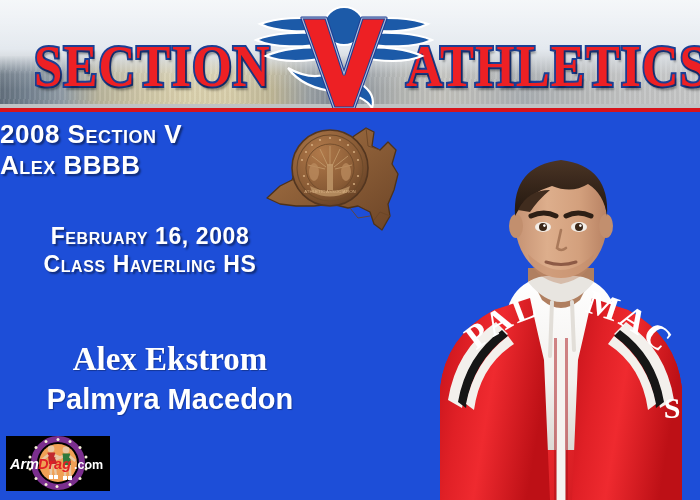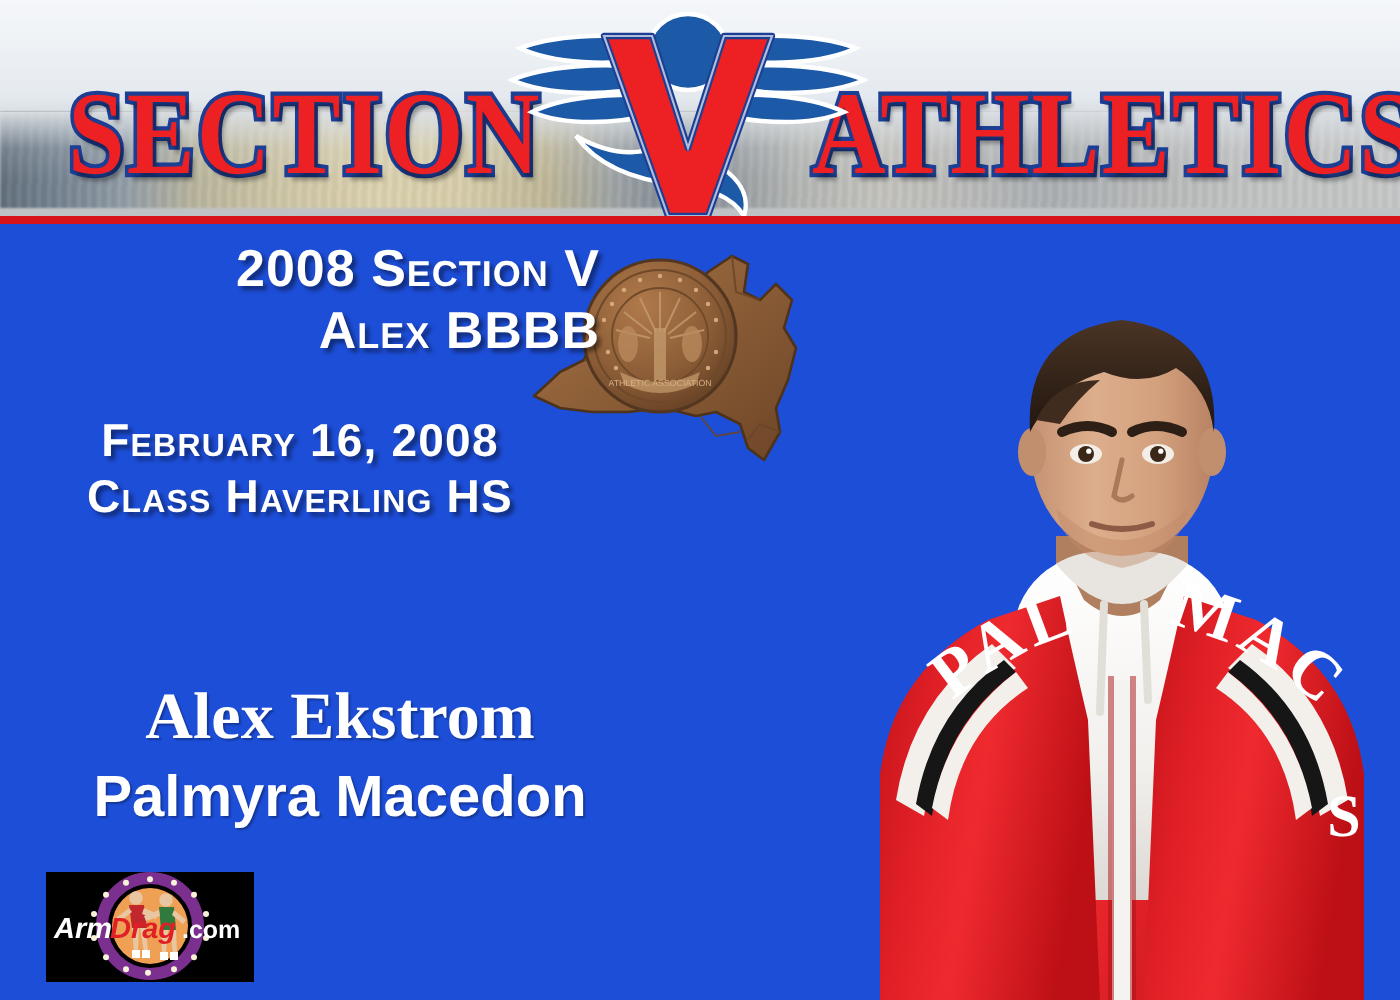--- a/index.html
+++ b/index.html
@@ -73,34 +73,34 @@
 
   
   .vlogo { position:absolute; left:254px; top:2px; width:180px; height:112px; }
 
   
   .ny-medal { position:absolute; left:262px; top:120px; width:160px; height:125px; }
 
   
   .headline-block {
     position:absolute; left:0; top:118px; width:300px;
-    text-align:right;
+    text-align:left;
     color:#ffffff;
     font-family:"Liberation Sans", sans-serif;
     font-weight:bold;
     font-variant:small-caps;
     text-shadow:2px 2px 2px rgba(0,0,0,0.45);
     z-index:4;
   }
   .headline-block .l1 { font-size:26px; line-height:32px; letter-spacing:0.5px; }
   .headline-block .l2 { font-size:26px; line-height:31px; letter-spacing:0.5px; }
   .headline-block .l3 { font-size:26px; line-height:31px; letter-spacing:0.5px; }
 
   .date-block {
-    position:absolute; left:0; top:206px; width:300px;
+    position:absolute; left:0; top:222px; width:300px;
     text-align:center;
     color:#ffffff;
     font-weight:bold;
     font-variant:small-caps;
     text-shadow:2px 2px 2px rgba(0,0,0,0.45);
     z-index:4;
   }
   .date-block .d1 { font-size:23px; line-height:28px; letter-spacing:0.6px; }
   .date-block .d2 { font-size:23px; line-height:28px; letter-spacing:0.6px; }
 
@@ -135,21 +135,20 @@
     z-index:4;
   }
 
   
   .armdrag {
     position:absolute; left:6px; top:436px;
     width:104px; height:55px;
     background:#000000;
     overflow:hidden;
     z-index:6;
-    margin-left:17px;
   }
 
   
   .photo { position:absolute; left:432px; top:150px; width:258px; height:350px; z-index:3; }
 </style>
 </head>
 <body>
 
 <div class="card">
 

